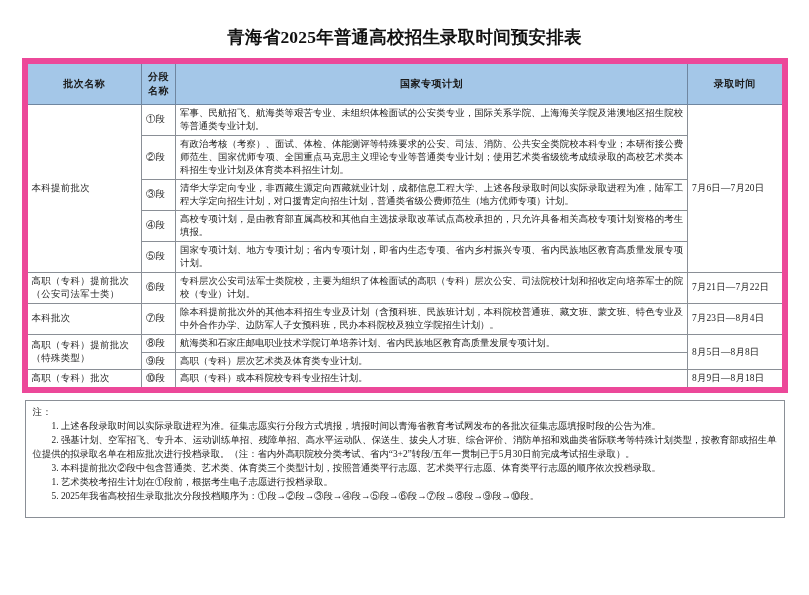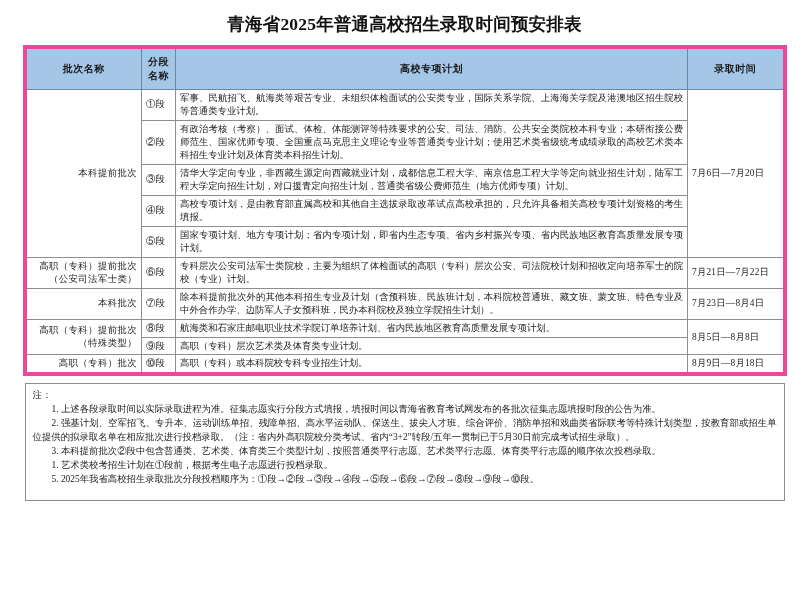--- a/index.html
+++ b/index.html
@@ -20,30 +20,30 @@
     position: relative;
     box-sizing: border-box;
     padding: 0;
   }
   .doc-title {
     text-align: center;
     font-size: 17.5px;
     font-weight: bold;
     letter-spacing: 0.2px;
     color: #111111;
-    padding-top: 12px;
+    padding-top: 25px;
     padding-bottom: 9px;
     font-family: "Liberation Serif", "DejaVu Serif", serif;
   }
   table.sched {
     border-collapse: collapse;
     table-layout: fixed;
     width: 760px;
     margin: 0 auto;
-    border: 4px solid #ec4899;
+    border: 6px solid #ec4899;
   }
   table.sched td, table.sched th {
     border: 1px solid #8a8f96;
     padding: 2px 4px;
     font-size: 9.4px;
     line-height: 1.38;
     vertical-align: middle;
     font-family: "Liberation Serif", "DejaVu Serif", serif;
     color: #1a1a1a;
     overflow: hidden;
@@ -56,21 +56,21 @@
     height: 36px;
     border-color: #6f86a0;
     letter-spacing: 0.5px;
   }
   .col-batch { width: 117px; }
   .col-seg   { width: 34px; }
   .col-plan  { width: 512px; }
   .col-time  { width: 97px; }
 
   td.batch {
-    text-align: right;
+    text-align: left;
     font-weight: normal;
     letter-spacing: 0.4px;
   }
   td.batch .sub {
     display: block;
   }
   td.seg {
     text-align: left;
     white-space: nowrap;
     letter-spacing: 0.2px;
@@ -120,21 +120,21 @@
     <colgroup>
       <col class="col-batch">
       <col class="col-seg">
       <col class="col-plan">
       <col class="col-time">
     </colgroup>
     <thead>
       <tr>
         <th>批次名称</th>
         <th>分段名称</th>
-        <th>高校专项计划</th>
+        <th>国家专项计划</th>
         <th>录取时间</th>
       </tr>
     </thead>
     <tbody>
 
       <tr>
         <td class="batch" rowspan="5">
           <span>本科提前批次</span>
         </td>
         <td class="seg">①段</td>
@@ -142,21 +142,21 @@
         <td class="time" rowspan="5">7月6日—7月20日</td>
       </tr>
 
       <tr>
         <td class="seg">②段</td>
         <td class="plan">有政治考核（考察）、面试、体检、体能测评等特殊要求的公安、司法、消防、公共安全类院校本科专业；本研衔接公费师范生、国家优师专项、全国重点马克思主义理论专业等普通类专业计划；使用艺术类省级统考成绩录取的高校艺术类本科招生专业计划及体育类本科招生计划。</td>
       </tr>
 
       <tr>
         <td class="seg">③段</td>
-        <td class="plan">清华大学定向专业，非西藏生源定向西藏就业计划，成都信息工程大学、南京信息工程大学等定向就业招生计划，陆军工程大学定向招生计划，对口援青定向招生计划，普通类省级公费师范生（地方优师专项）计划。</td>
+        <td class="plan">清华大学定向专业，非西藏生源定向西藏就业计划，成都信息工程大学、上述各段录取时间以实际录取进程为准，陆军工程大学定向招生计划，对口援青定向招生计划，普通类省级公费师范生（地方优师专项）计划。</td>
       </tr>
 
       <tr>
         <td class="seg">④段</td>
         <td class="plan">高校专项计划，是由教育部直属高校和其他自主选拔录取改革试点高校承担的，只允许具备相关高校专项计划资格的考生填报。</td>
       </tr>
 
       <tr>
         <td class="seg">⑤段</td>
         <td class="plan">国家专项计划、地方专项计划；省内专项计划，即省内生态专项、省内乡村振兴专项、省内民族地区教育高质量发展专项计划。</td>

